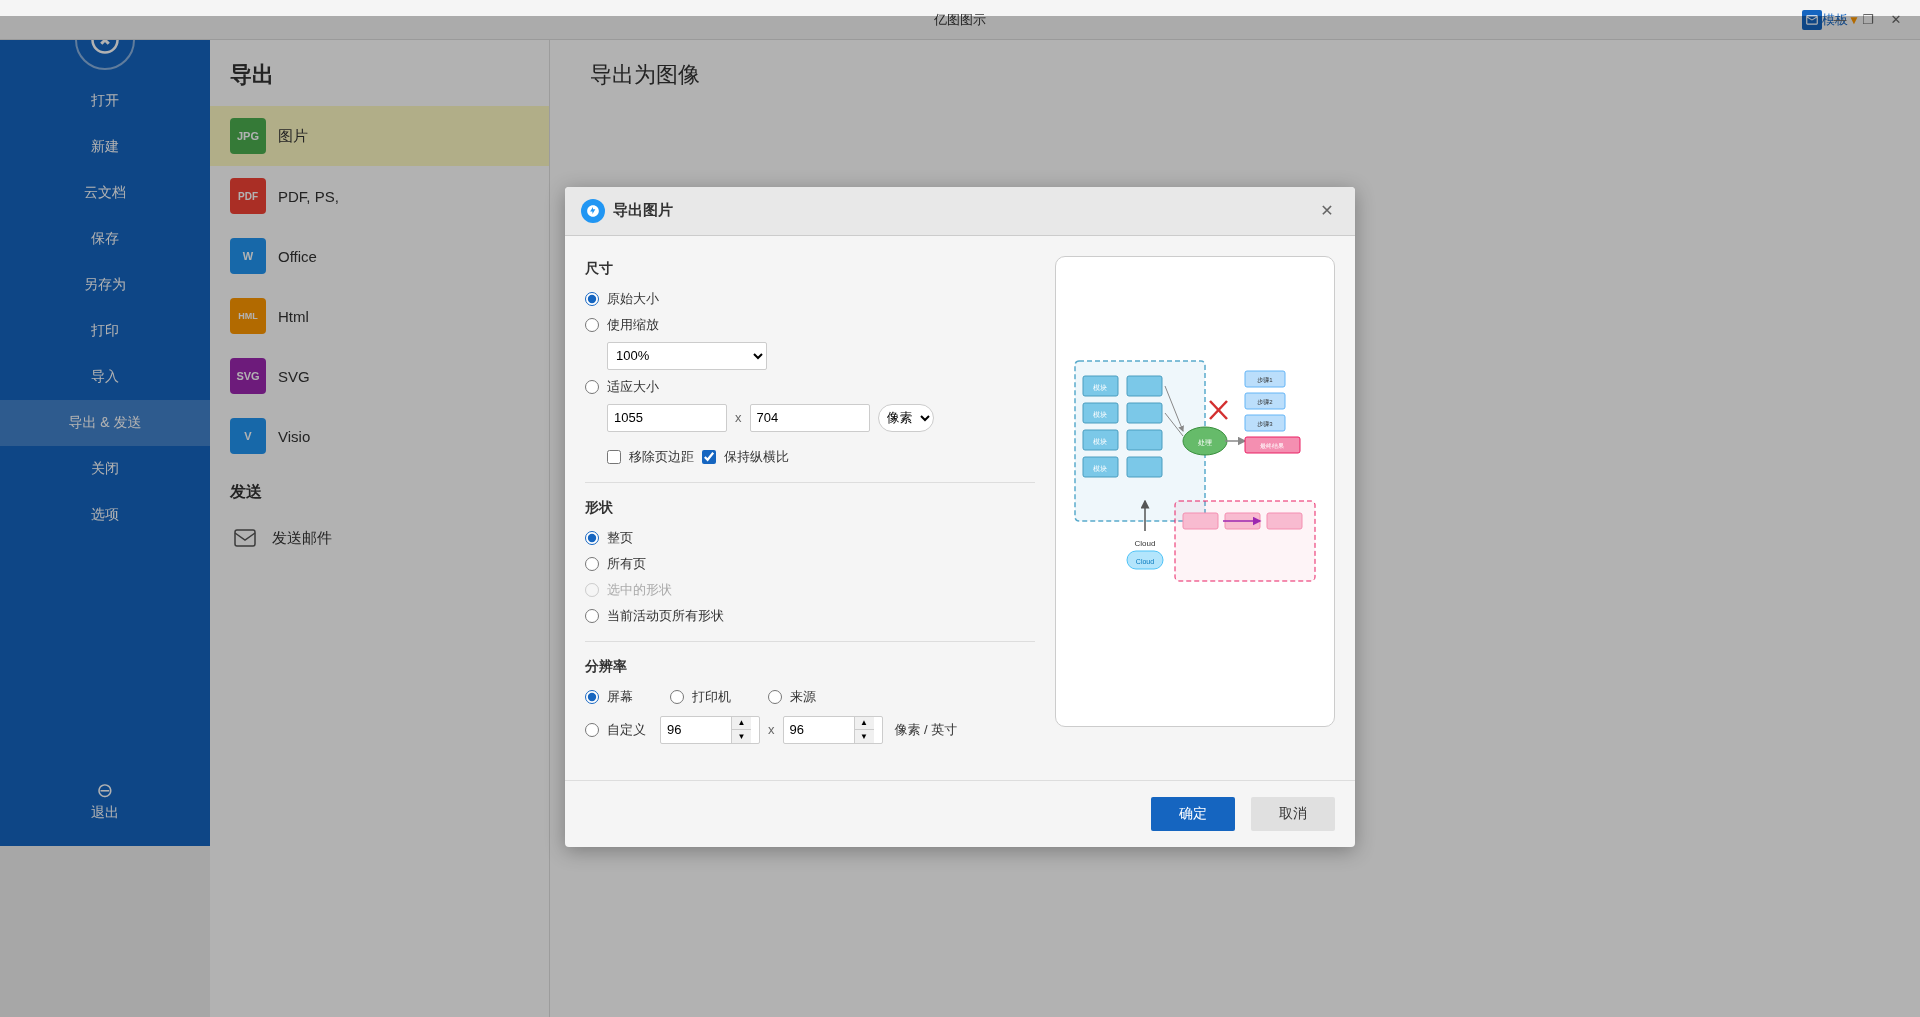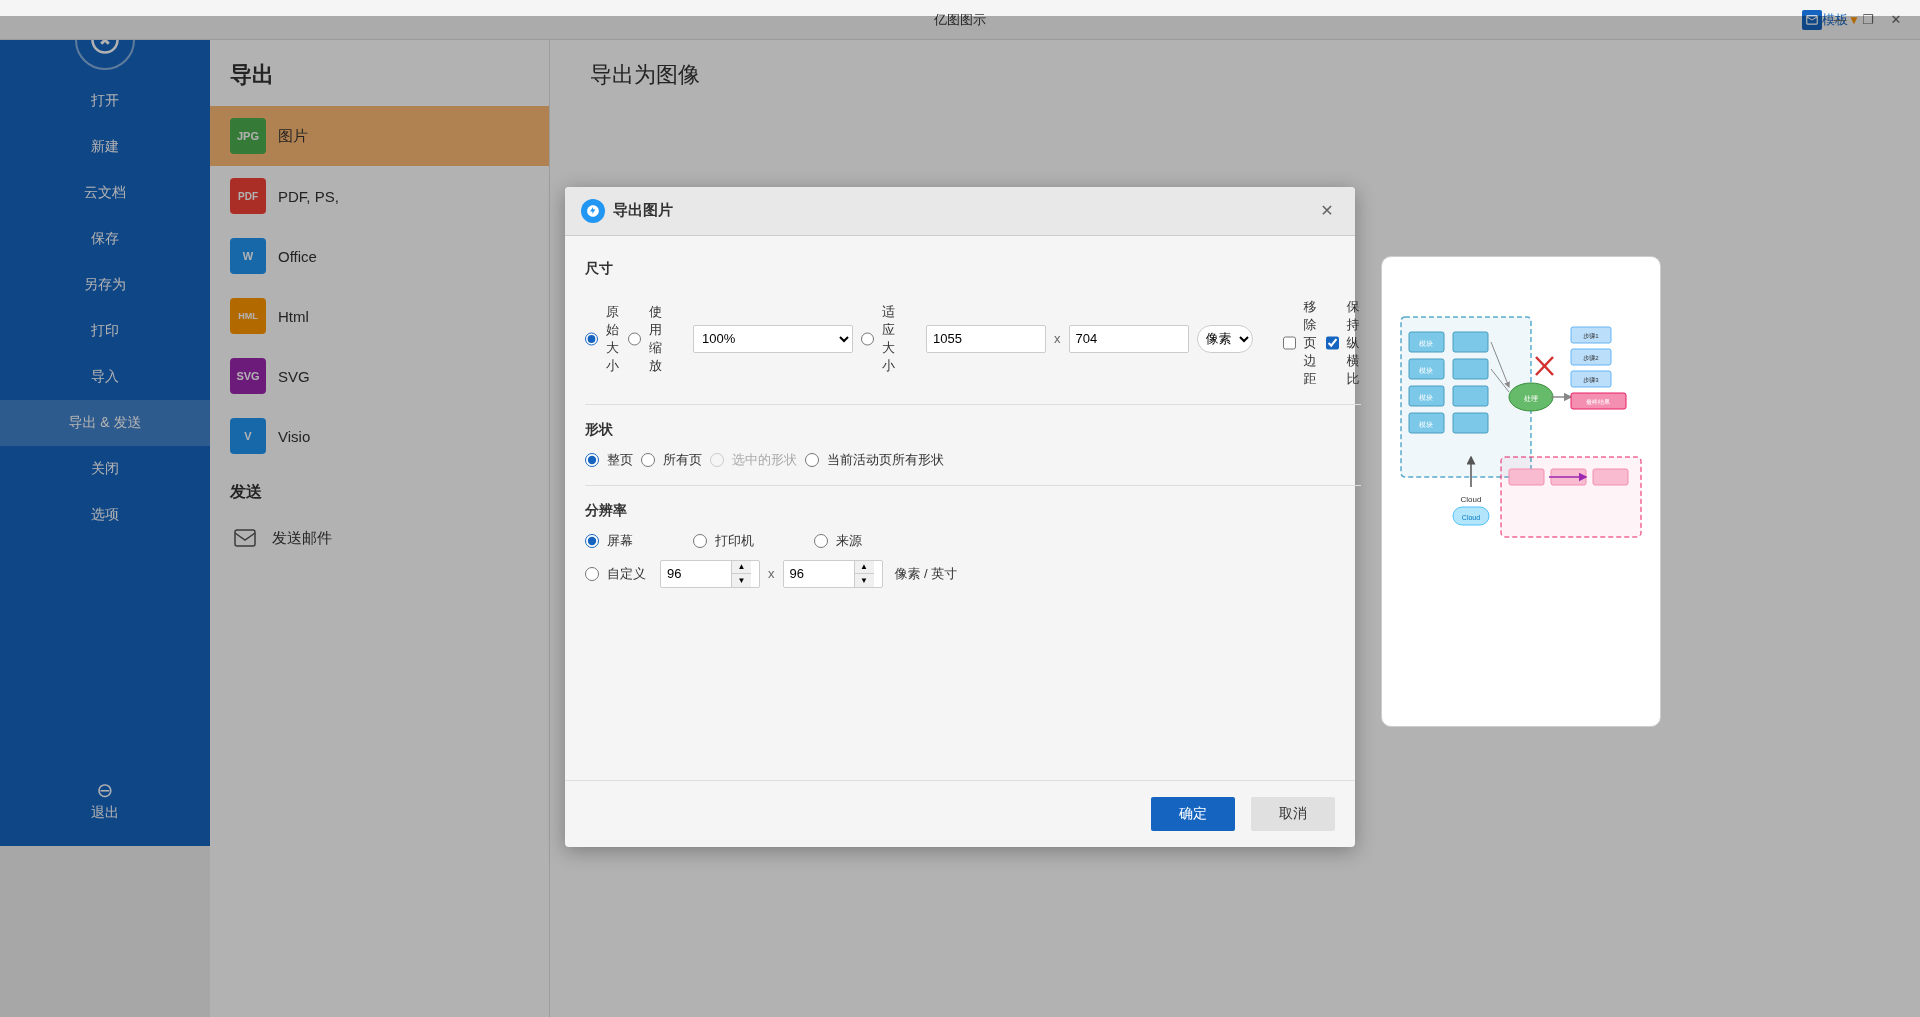--- a/index.html
+++ b/index.html
@@ -40,21 +40,21 @@
 
     .export-left {
       width: 340px; border-right: 1px solid #e0e0e0; padding: 20px 0;
     }
     .export-section-title { font-size: 22px; font-weight: bold; color: #333; padding: 0 20px 16px 20px; }
 
     .export-menu-item {
       display: flex; align-items: center; gap: 12px; padding: 12px 20px; cursor: pointer;
       font-size: 15px; color: #333;
     }
-    .export-menu-item.active { background: #fdba74; }
+    .export-menu-item.active { background: #fef9c3; }
 
     .export-icon-jpg { width: 36px; height: 36px; background: #4caf50; border-radius: 4px; display: flex; align-items: center; justify-content: center; color: white; font-size: 11px; font-weight: bold; }
     .export-icon-pdf { width: 36px; height: 36px; background: #f44336; border-radius: 4px; display: flex; align-items: center; justify-content: center; color: white; font-size: 10px; font-weight: bold; }
     .export-icon-office { width: 36px; height: 36px; background: #2196f3; border-radius: 4px; display: flex; align-items: center; justify-content: center; color: white; font-size: 11px; font-weight: bold; }
     .export-icon-html { width: 36px; height: 36px; background: #ff9800; border-radius: 4px; display: flex; align-items: center; justify-content: center; color: white; font-size: 10px; font-weight: bold; }
     .export-icon-svg { width: 36px; height: 36px; background: #9c27b0; border-radius: 4px; display: flex; align-items: center; justify-content: center; color: white; font-size: 11px; font-weight: bold; }
     .export-icon-visio { width: 36px; height: 36px; background: #2196f3; border-radius: 4px; display: flex; align-items: center; justify-content: center; color: white; font-size: 11px; font-weight: bold; }
 
     .export-right { flex: 1; padding: 20px 40px; }
     .export-right-title { font-size: 22px; color: #333; margin-bottom: 20px; }
@@ -79,50 +79,50 @@
     .dialog-icon { width: 24px; height: 24px; background: #2196f3; border-radius: 50%; display: flex; align-items: center; justify-content: center; }
     .dialog-title { font-size: 15px; font-weight: bold; color: #333; }
     .dialog-close { width: 24px; height: 24px; cursor: pointer; display: flex; align-items: center; justify-content: center; font-size: 16px; color: #666; background: none; border: none; }
 
     .dialog-body { display: flex; padding: 20px; gap: 20px; flex: 1; }
     .dialog-form { flex: 1; }
     .dialog-preview { width: 280px; }
 
     .form-section-title { font-size: 14px; font-weight: bold; color: #333; margin-bottom: 12px; margin-top: 4px; }
 
-    .radio-group { display: flex; flex-direction: row; gap: 8px; }
+    .radio-group { display: flex; flex-direction: column; gap: 8px; justify-content: center; }
     .radio-row { display: flex; align-items: center; gap: 8px; font-size: 13px; color: #333; }
     .radio-input { width: 14px; height: 14px; accent-color: #1565c0; cursor: pointer; }
 
     .dimension-row { display: flex; align-items: center; gap: 8px; margin-left: 22px; }
     .dimension-input { width: 120px; height: 28px; border: 1px solid #ccc; border-radius: 2px; padding: 0 6px; font-size: 13px; background: white; }
     .dimension-select { height: 28px; border: 1px solid #ccc; border-radius: 14px; padding: 0 4px; font-size: 13px; background: white; cursor: pointer; }
     .x-label { font-size: 13px; color: #666; }
 
     .checkbox-row { display: flex; align-items: center; gap: 8px; margin-left: 22px; margin-top: 8px; font-size: 13px; color: #333; }
     .checkbox-input { width: 14px; height: 14px; accent-color: #1565c0; cursor: pointer; }
 
     .scale-select-row { display: flex; align-items: center; gap: 8px; margin-left: 22px; }
     .scale-select { width: 160px; height: 28px; border: 1px solid #ccc; border-radius: 2px; padding: 0 4px; font-size: 13px; background: white; }
 
     .divider { width: 100%; height: 1px; background: #ddd; margin: 16px 0; }
 
-    .resolution-radio-row { display: flex; align-items: center; gap: 60px; margin-bottom: 10px; }
+    .resolution-radio-row { display: flex; align-items: center; gap: 37px; margin-bottom: 10px; }
 
     .custom-resolution-row { display: flex; align-items: center; gap: 8px; font-size: 13px; }
     .spinbox { width: 100px; height: 28px; border: 1px solid #ccc; border-radius: 2px; display: flex; align-items: center; background: white; }
     .spinbox input { width: 70px; border: none; outline: none; font-size: 13px; padding: 0 6px; }
     .spinbox-controls { display: flex; flex-direction: column; height: 100%; }
     .spinbox-btn { width: 20px; flex: 1; border: none; background: #f0f0f0; cursor: pointer; font-size: 8px; display: flex; align-items: center; justify-content: center; border-left: 1px solid #ccc; }
     .spinbox-btn:first-child { border-bottom: 1px solid #ccc; }
 
     
     .preview-box {
       width: 280px; height: 471px; background: white; border: 1px solid #ccc;
-      display: flex; align-items: flex-start; justify-content: center; border-radius: 10px;
+      display: flex; align-items: center; justify-content: center; border-radius: 10px;
       overflow: hidden;
     }
 
     
     .dialog-footer { padding: 16px 20px; display: flex; justify-content: flex-end; gap: 16px; border-top: 1px solid #ddd; }
     .btn-confirm { background: #1565c0; color: white; border: none; padding: 8px 28px; border-radius: 2px; font-size: 14px; cursor: pointer; }
     .btn-cancel { background: #e0e0e0; color: #333; border: none; padding: 8px 28px; border-radius: 2px; font-size: 14px; cursor: pointer; }
 
     .disabled-text { color: #aaa; }
   </style>

